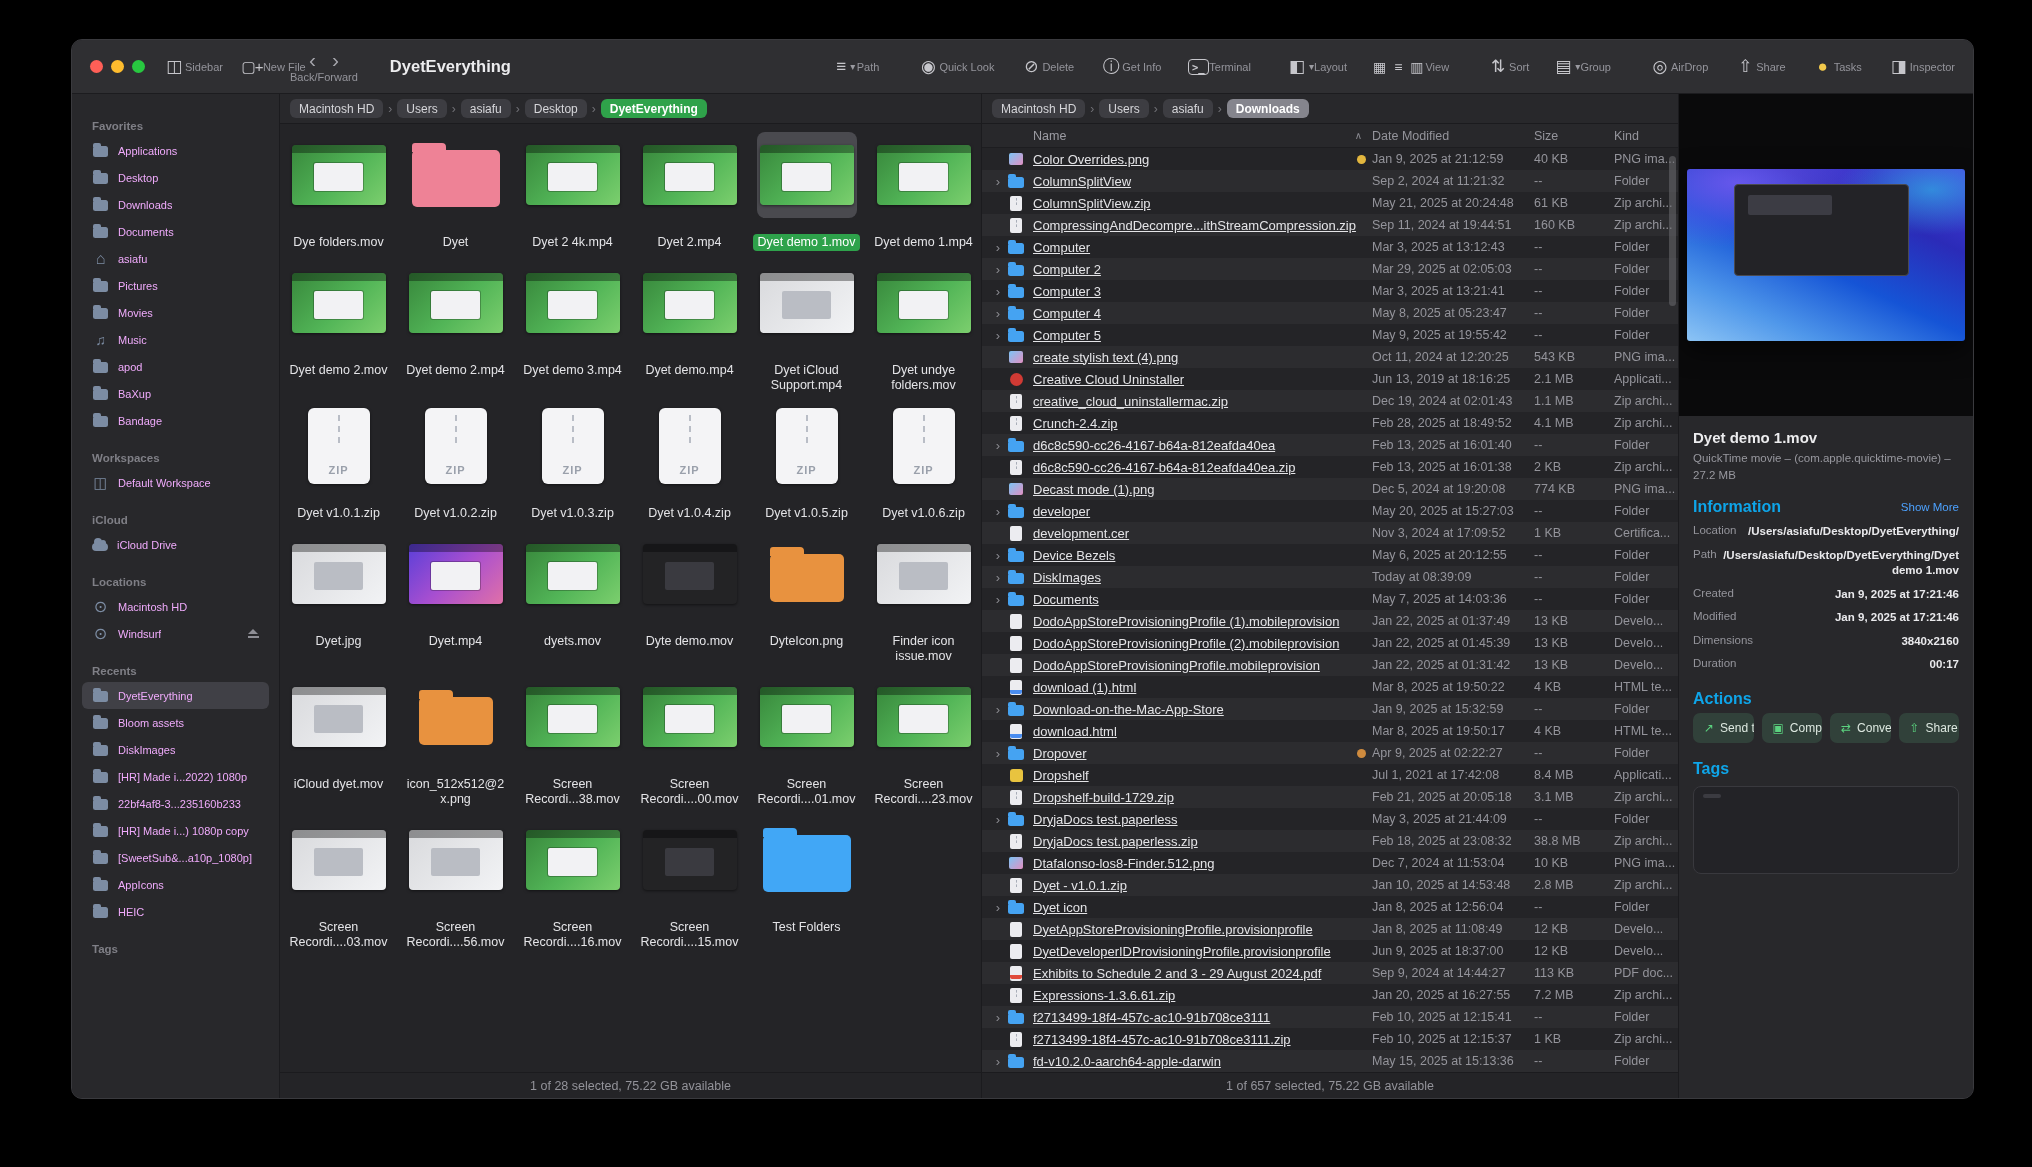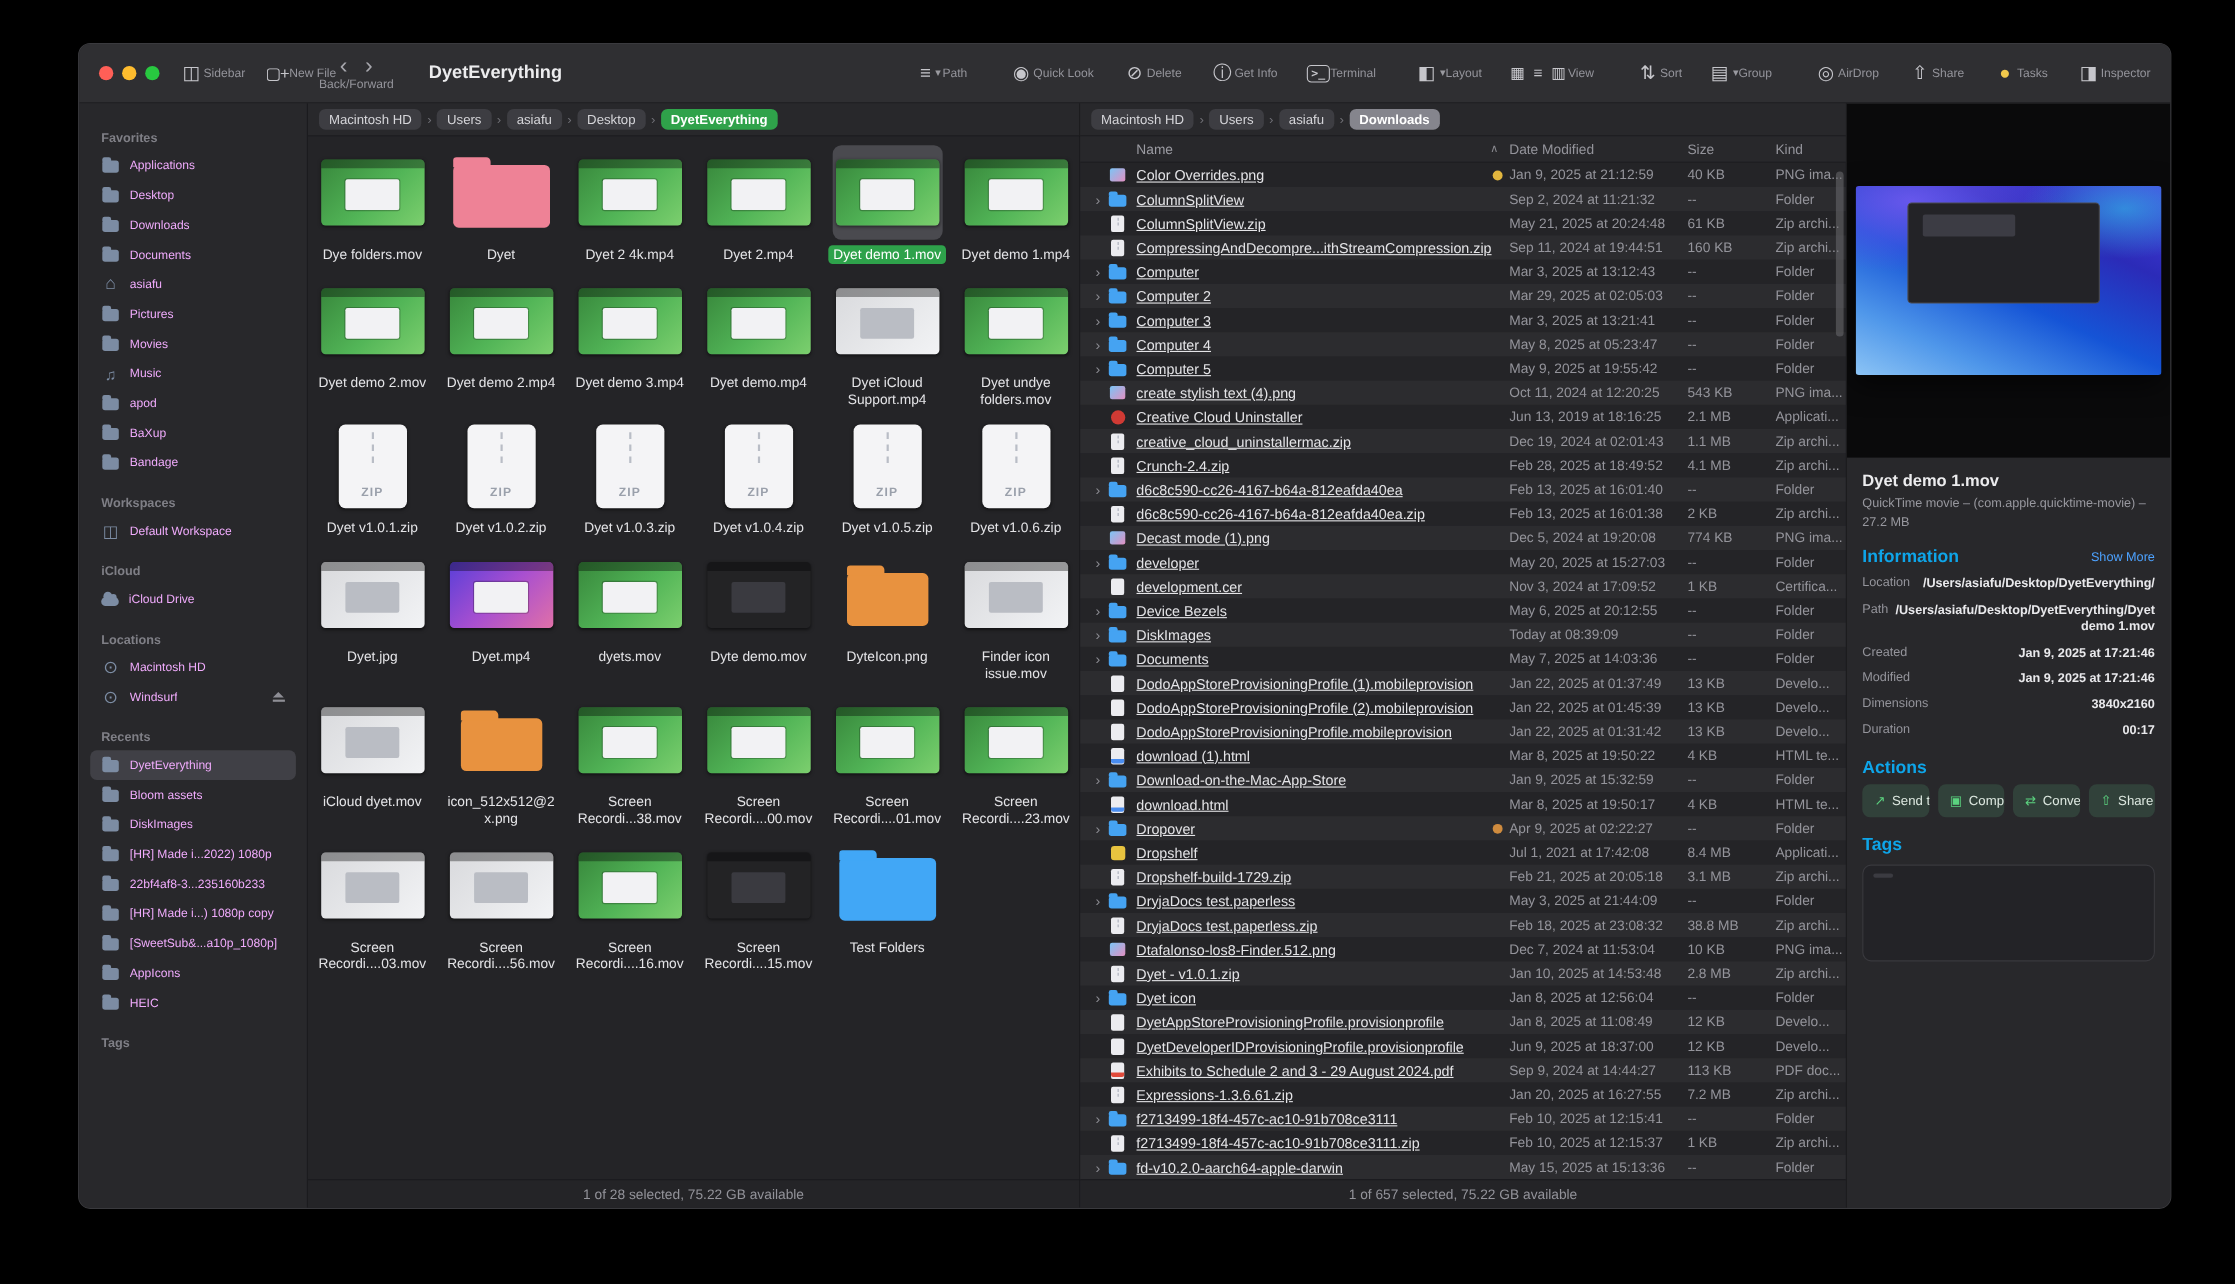--- a/index.html
+++ b/index.html
@@ -130,21 +130,21 @@
   .thumb[data-thumb="zip"]::after { content:"ZIP"; position:absolute; bottom:8px; left:0; right:0;
     text-align:center; font-size:11px; font-weight:700; letter-spacing:1px; color:#9aa0ab; }
   .thumb[data-thumb="folder-pink"], .thumb[data-thumb="folder-blue"], .thumb[data-thumb="icon-orange"] {
     width:88px; height:57px; border-radius:5px; margin-top:7px; }
   .thumb[data-thumb="folder-pink"] { background:#ee8296; }
   .thumb[data-thumb="folder-blue"] { background:#41a7f6; }
   .thumb[data-thumb="icon-orange"] { width:74px; height:48px; background:#e8923f; }
   .thumb[data-thumb="folder-pink"]::before, .thumb[data-thumb="folder-blue"]::before,
   .thumb[data-thumb="icon-orange"]::before { content:""; position:absolute; top:-7px; left:0;
     width:34px; height:9px; background:inherit; border-radius:3px 4px 0 0; }
-  .glabel { margin-top:5px; max-width:112px; padding:1px 5px; border-radius:4px;
+  .glabel { margin-top:16px; max-width:112px; padding:1px 5px; border-radius:4px;
     font-size:12.5px; line-height:15px; color:#e4e4e7; text-align:center;
     display:-webkit-box; -webkit-line-clamp:2; -webkit-box-orient:vertical; overflow:hidden; word-break:break-word; }
   .gitem.selected .glabel { background:#2ea24b; color:#fff; }
 
   
   .listhead { height:24px; flex:none; display:flex; align-items:center; padding-left:8px;
     background:#28282b; border-bottom:1px solid #1d1d20; font-size:12.5px; color:#9c9ca3; }
   .listbody { flex:1; overflow:hidden; position:relative; }
   .lrow { height:22px; display:flex; align-items:center; padding-left:8px; font-size:13px; cursor:default; }
   .lrow:nth-child(even) { background:#2c2c2f; }

